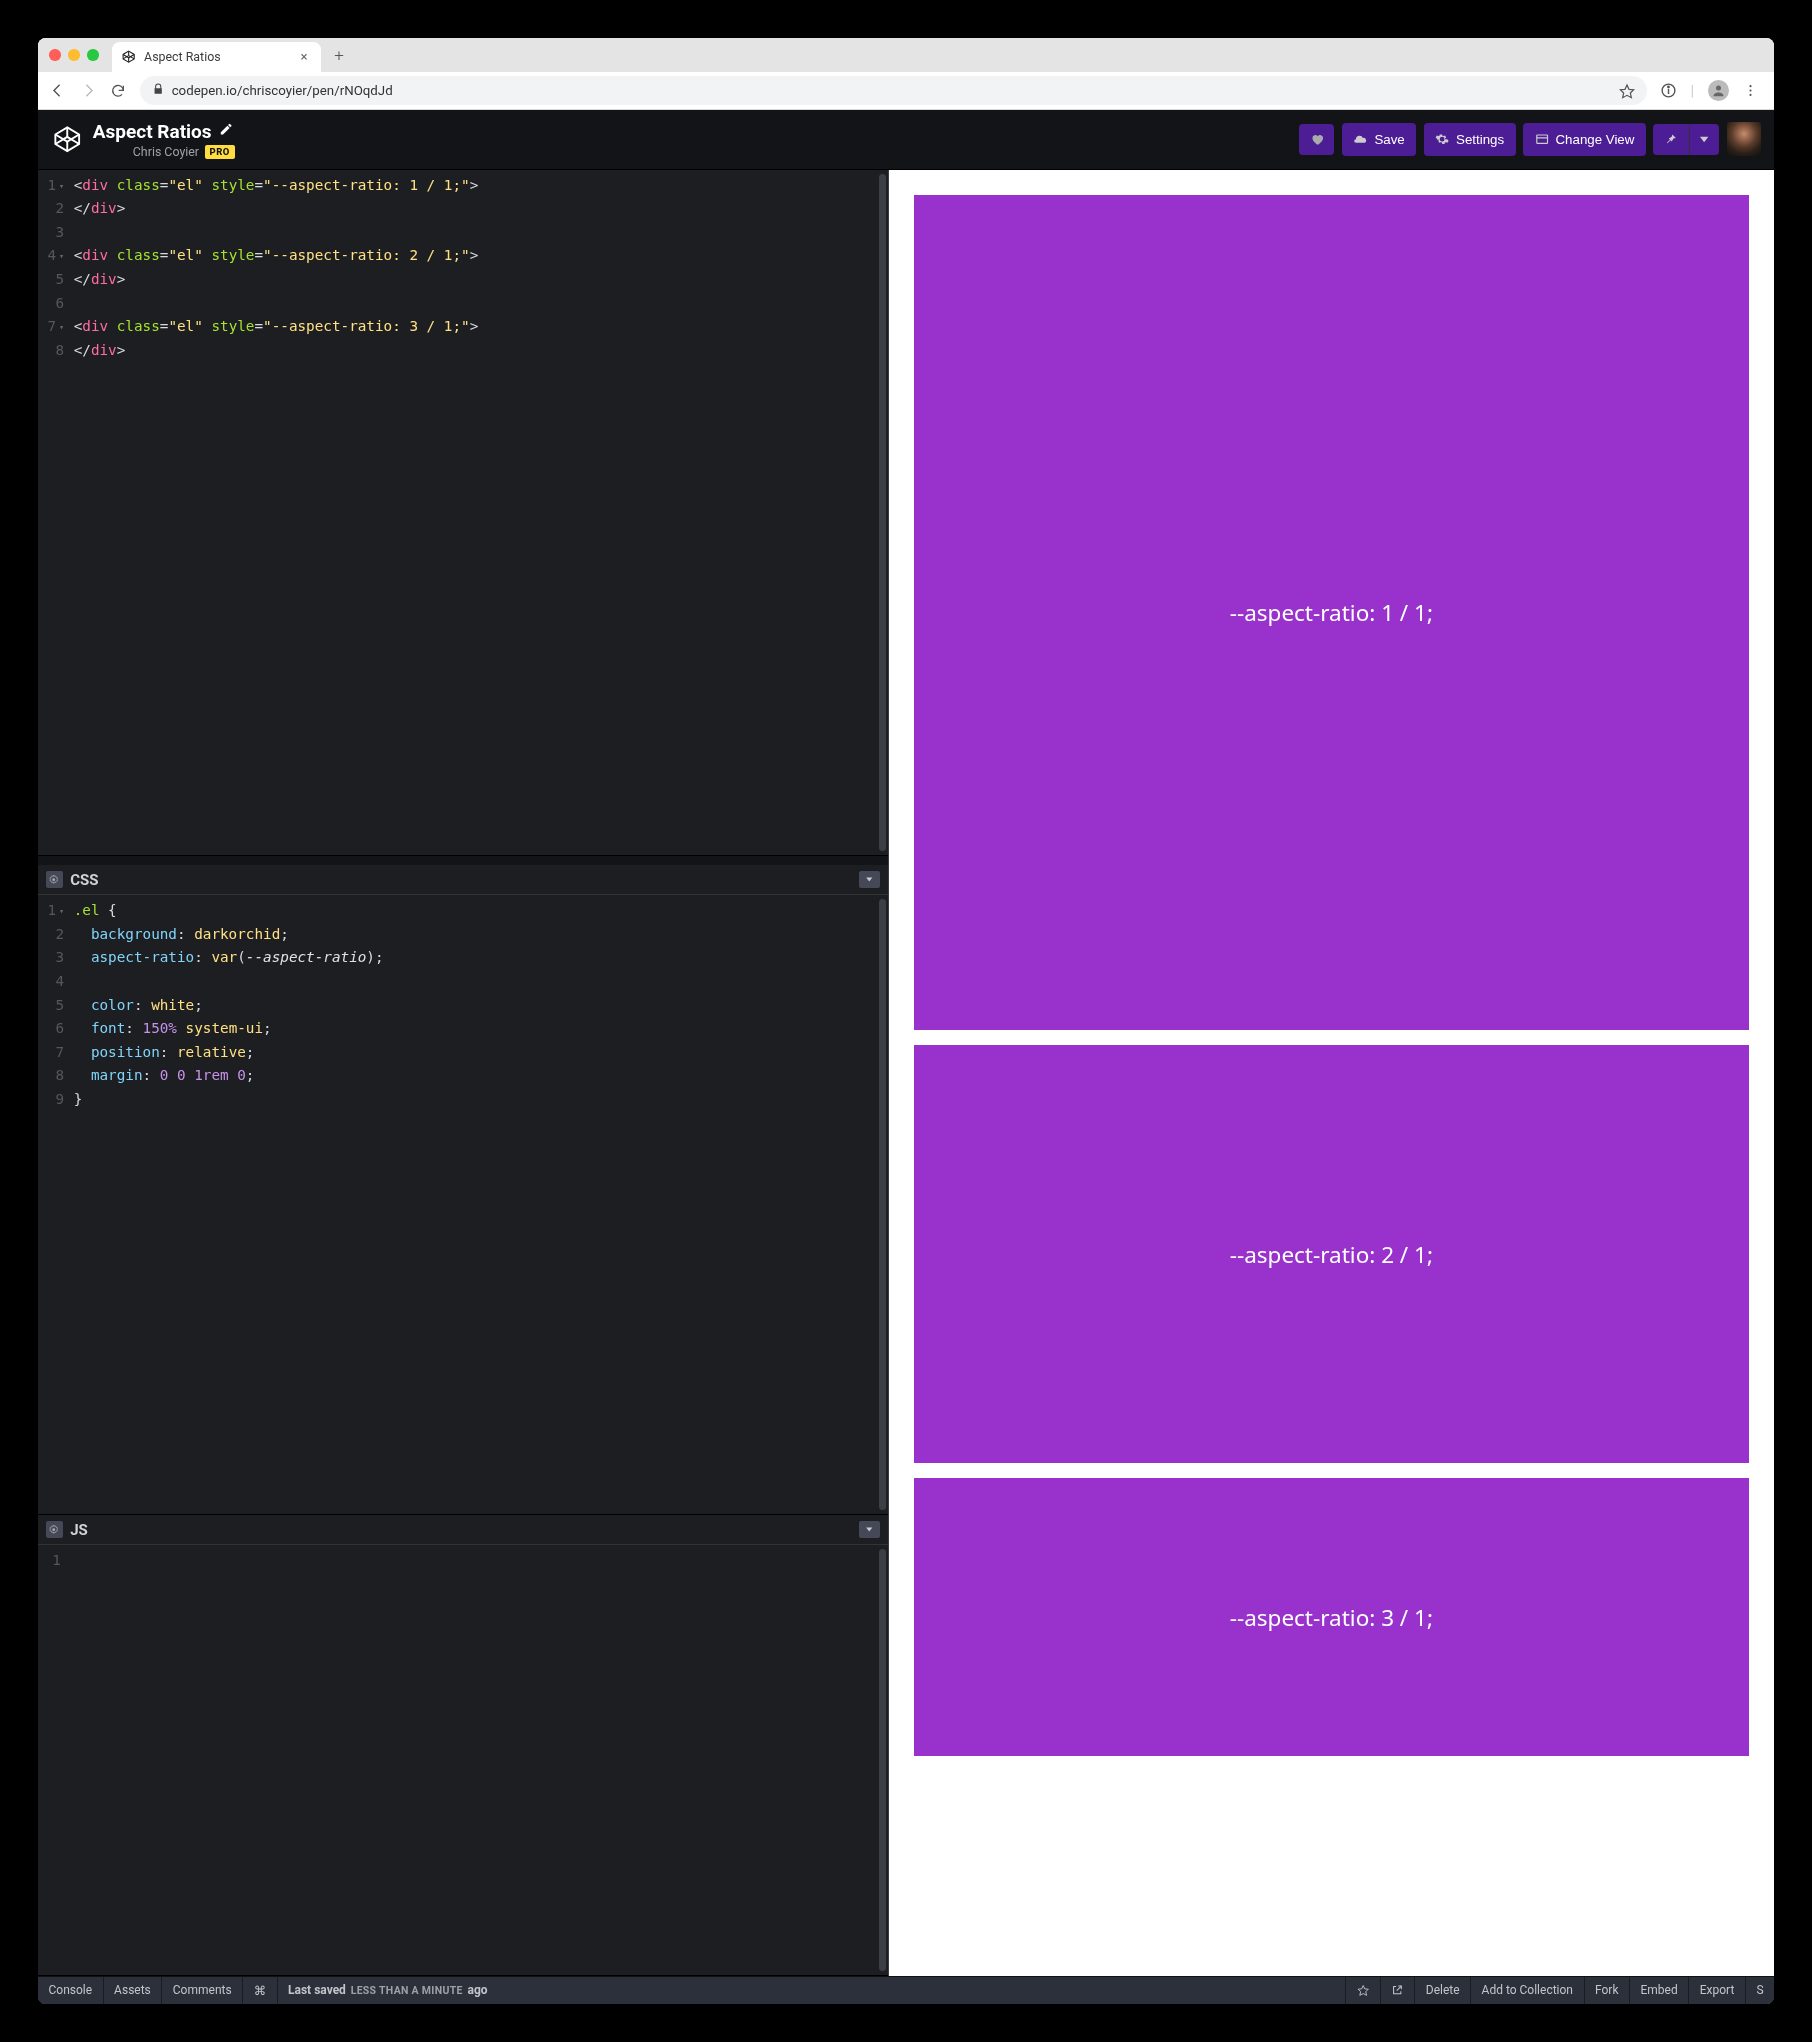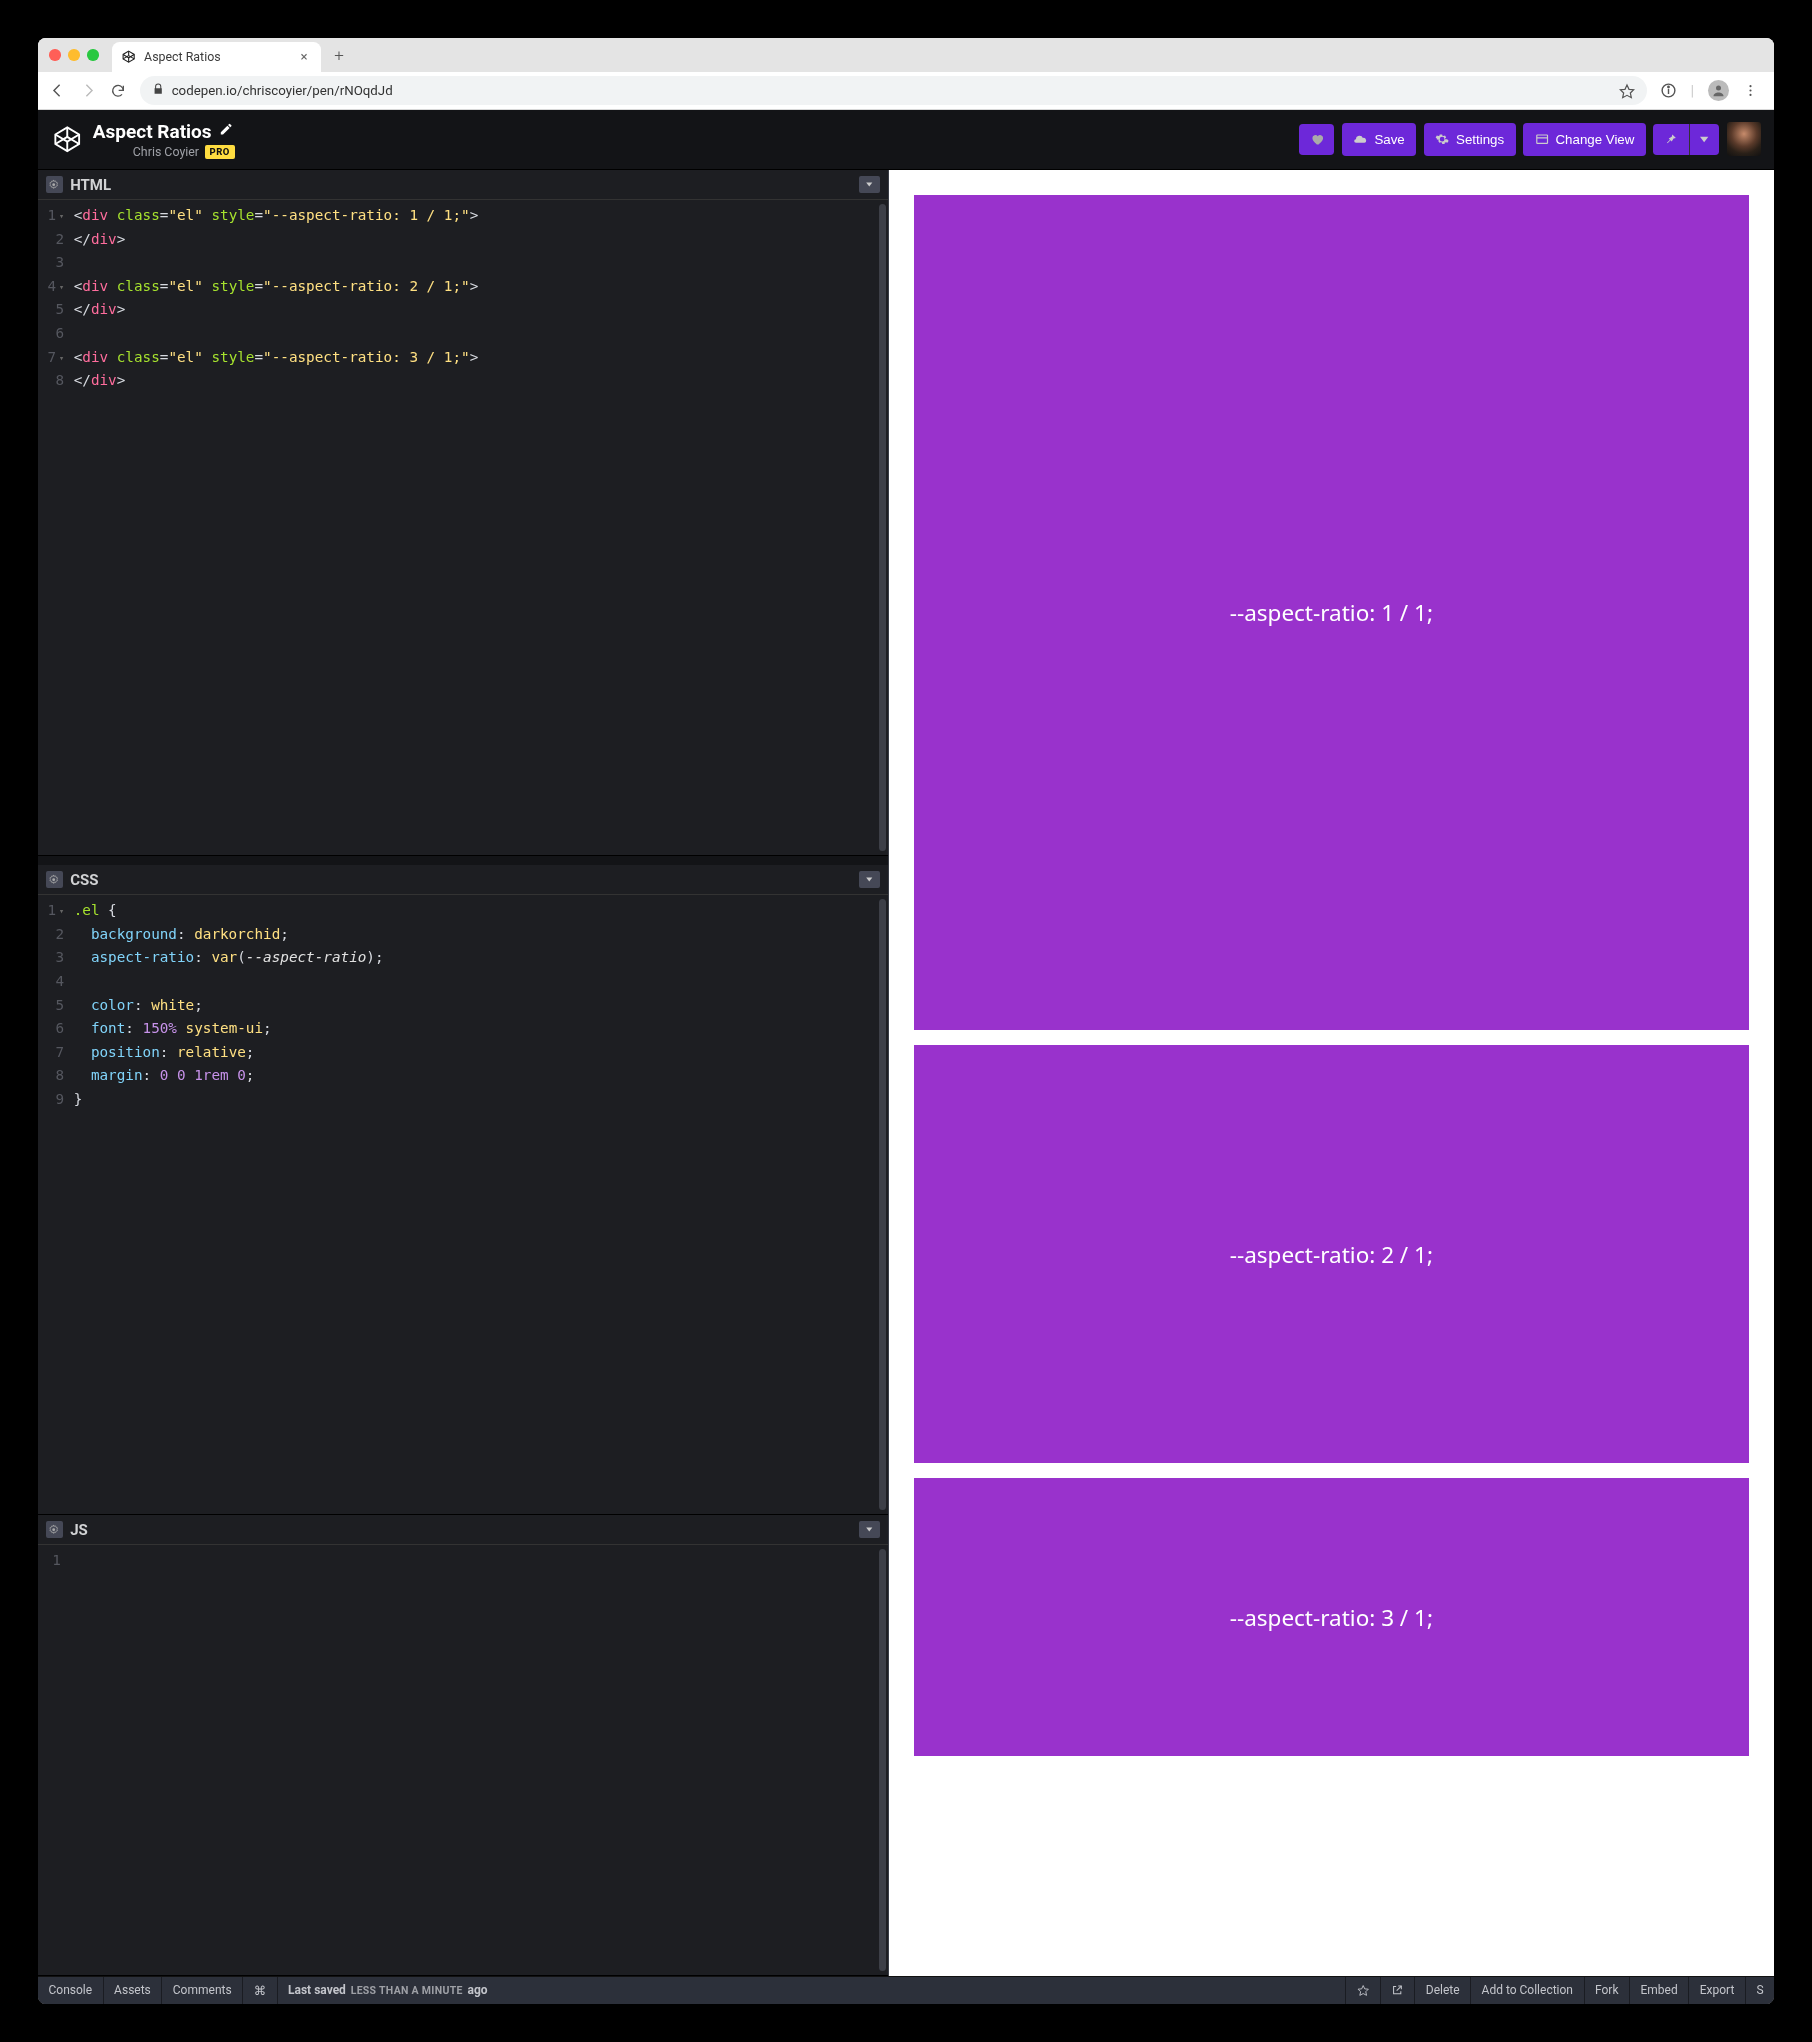--- a/index.html
+++ b/index.html
@@ -92,21 +92,21 @@
   }
   .cp-logo { width:32px; height:32px; color:#fff; display:flex; align-items:center; justify-content:center; }
   .title-block { display:flex; flex-direction:column; gap:1.9px; }
   .pen-title { display:flex; align-items:center; gap:7.6px; }
   .pen-title h1 { color:#fff; font-size:19px; font-weight:700; }
   .pen-title .edit-pencil { color:#fff; font-size:13.3px; }
   .author-line { display:flex; align-items:center; gap:5.7px; font-size:12.4px; color:#9ea0a6;margin-left:40px; }
   .pro-badge { background:#ffdd40; color:#111; font-size:9.5px; font-weight:800; padding:1.9px 4.8px; border-radius:1.9px; letter-spacing:0.5px; }
   .header-actions { margin-left:auto; display:flex; gap:7.6px; align-items:center; }
   .btn {
-    background:#6d28d9;
+    background:#4c1d95;
     color:#fff;
     border:none;
     border-radius:3.8px;
     padding:8.6px 11.4px;
     font-size:13.3px;
     display:flex;
     align-items:center;
     gap:6.7px;
     cursor:pointer;
   }
@@ -335,34 +335,20 @@
           </button>
         </div>
         <div class="user-av"></div>
       </div>
     </div>
 
     <div class="main">
       <div class="editors">
 
         <div class="panel html">
-          <div class="panel-head">
-            <span class="gear">
-              <svg viewBox="0 0 24 24" width="11.4" height="11.4" fill="#aaa">
-                  <circle cx="12" cy="12" r="3"></circle>
-                  <path d="M12 2l1 3 3-1 1 3 3 1-1 3 1 3-3 1-1 3-3-1-1 3-1-3-3 1-1-3-3-1 1-3-1-3 3-1 1-3 3 1z" fill="none" stroke="#aaa" stroke-width="1.5"></path>
-                </svg>
-            </span>
-            <h2>HTML</h2>
-            <span class="collapse">
-              <svg viewBox="0 0 24 24" width="10.5" height="10.5" fill="#ccc">
-                  <polygon points="5,8 19,8 12,17"></polygon>
-                </svg>
-            </span>
-          </div>
           <div class="code">
             <div class="gutter" id="gutter-html">
                 <span class="ln fold">1</span>
                 <span class="ln">2</span>
                 <span class="ln">3</span>
                 <span class="ln fold">4</span>
                 <span class="ln">5</span>
                 <span class="ln">6</span>
                 <span class="ln fold">7</span>
                 <span class="ln">8</span>

